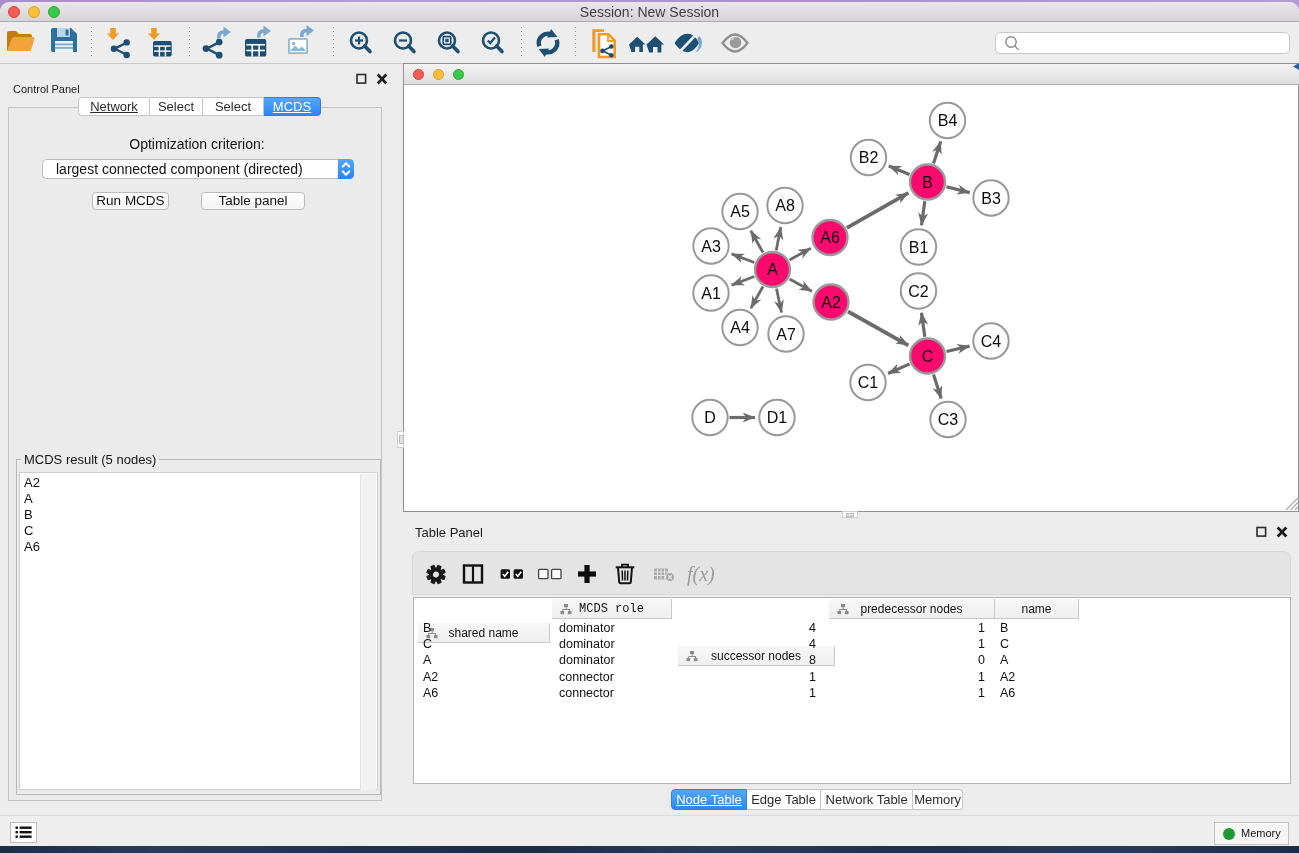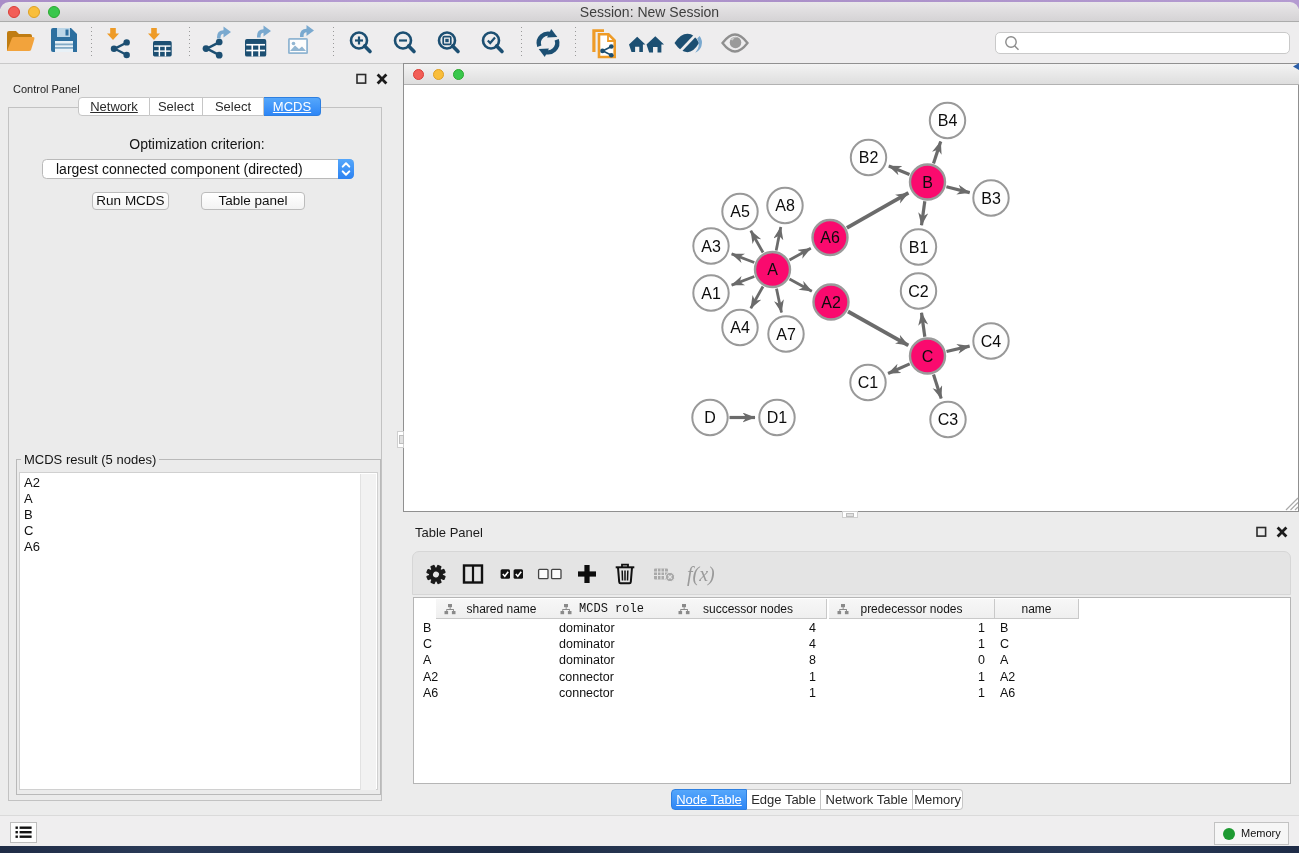--- a/index.html
+++ b/index.html
@@ -342,37 +342,37 @@
           <line x1="2.5" y1="-5.5" x2="2.5" y2="5.5"></line>
         </g>
 <circle cx="8" cy="3" r="4.6" fill="#a9a9a9" stroke="#e4e4e4" stroke-width="1"></circle>
         <path d="M6.2,1.2 L9.8,4.8 M9.8,1.2 L6.2,4.8" stroke="#e4e4e4" stroke-width="1.3"></path>
       </g>
       <text x="274" y="29" font-family="Liberation Serif" font-style="italic" font-size="20" fill="#9a9a9a">f(x)</text>
     </svg>
   </div>
 <div class="abs" id="tbl">
   <div id="thead">
-<div class="th" style="left:19px; width:132px;"><svg width="12" height="11" viewBox="0 0 12 11" style="position:absolute; left:8px; top:5px;">
+<div class="th" style="left:1px; width:132px;margin-top:24px;"><svg width="12" height="11" viewBox="0 0 12 11" style="position:absolute; left:8px; top:5px;">
           <g fill="#8a8a8a">
             <rect x="4" y="0" width="4" height="3.2"></rect>
             <rect x="0.5" y="7" width="3.6" height="3.2"></rect>
             <rect x="7.9" y="7" width="3.6" height="3.2"></rect>
             <path d="M5.7,3 h0.9 v2 h3.3 v2.2 h-0.9 v-1.3 H3.2 v1.3 H2.3 V5 h3.4 z"></path>
           </g>
         </svg>shared name</div>
 <div class="th" style="left:135px; width:120px;font-family:Liberation Mono, monospace;"><svg width="12" height="11" viewBox="0 0 12 11" style="position:absolute; left:8px; top:5px;">
           <g fill="#8a8a8a">
             <rect x="4" y="0" width="4" height="3.2"></rect>
             <rect x="0.5" y="7" width="3.6" height="3.2"></rect>
             <rect x="7.9" y="7" width="3.6" height="3.2"></rect>
             <path d="M5.7,3 h0.9 v2 h3.3 v2.2 h-0.9 v-1.3 H3.2 v1.3 H2.3 V5 h3.4 z"></path>
           </g>
         </svg>MCDS role</div>
-<div class="th" style="left:253px; width:157px;"><svg width="12" height="11" viewBox="0 0 12 11" style="position:absolute; left:8px; top:5px;">
+<div class="th" style="left:261px; width:157px;margin-top:47px;"><svg width="12" height="11" viewBox="0 0 12 11" style="position:absolute; left:8px; top:5px;">
           <g fill="#8a8a8a">
             <rect x="4" y="0" width="4" height="3.2"></rect>
             <rect x="0.5" y="7" width="3.6" height="3.2"></rect>
             <rect x="7.9" y="7" width="3.6" height="3.2"></rect>
             <path d="M5.7,3 h0.9 v2 h3.3 v2.2 h-0.9 v-1.3 H3.2 v1.3 H2.3 V5 h3.4 z"></path>
           </g>
         </svg>successor nodes</div>
 <div class="th" style="left:412px; width:166px;"><svg width="12" height="11" viewBox="0 0 12 11" style="position:absolute; left:8px; top:5px;">
           <g fill="#8a8a8a">
             <rect x="4" y="0" width="4" height="3.2"></rect>

